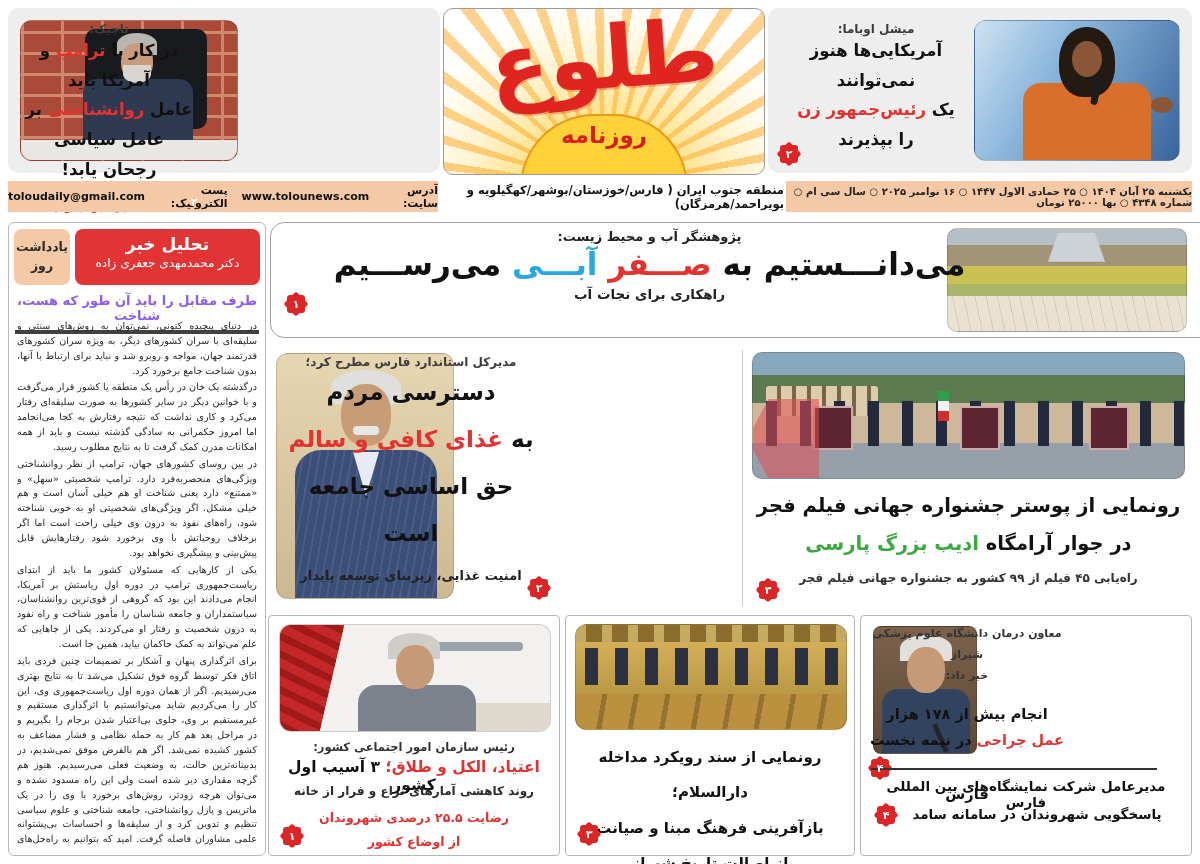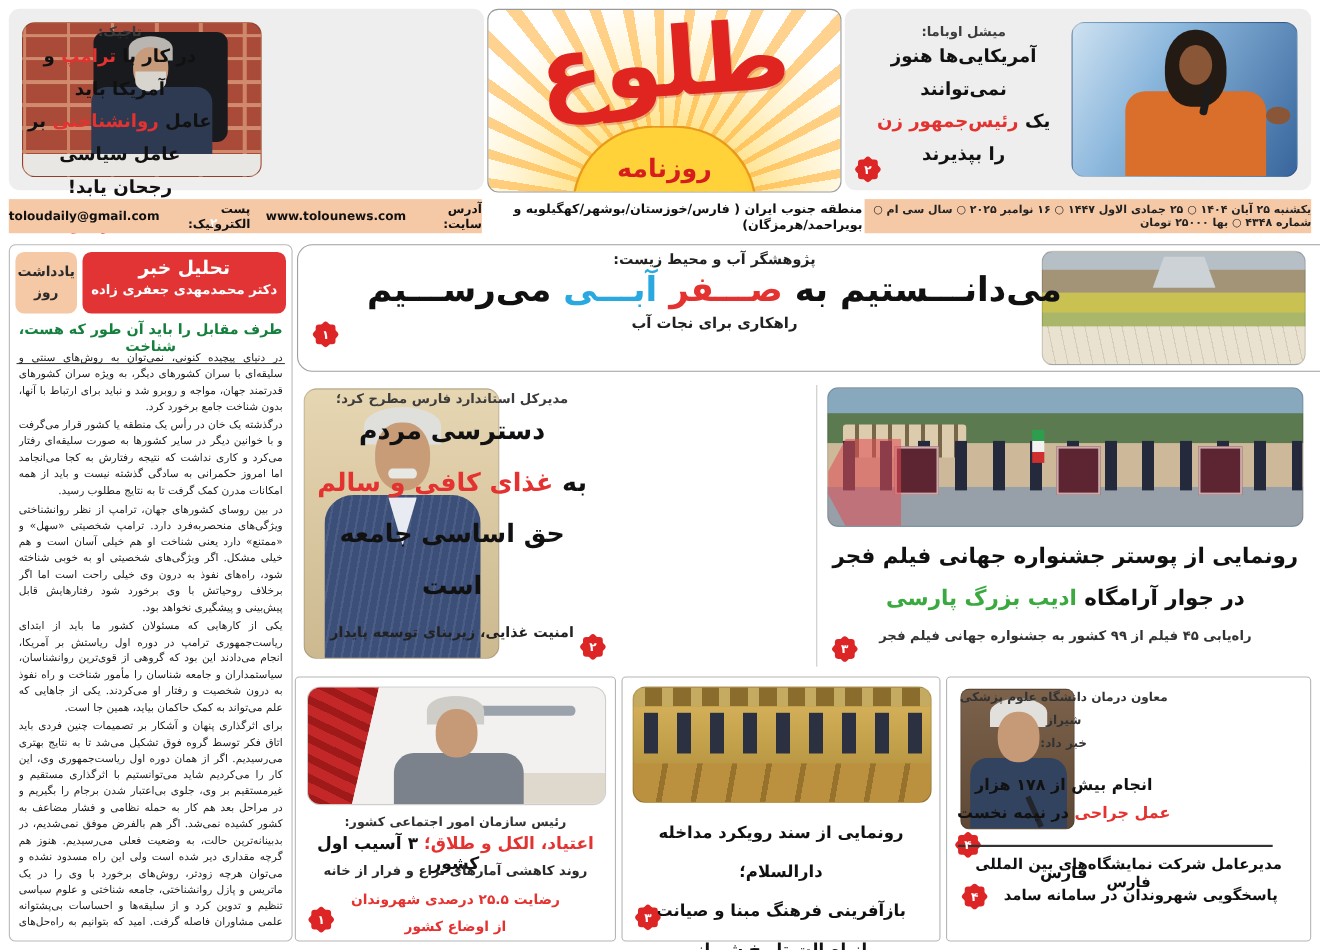--- a/index.html
+++ b/index.html
@@ -39,21 +39,21 @@
 
   
   .logo { left:443px; top:8px; width:322px; height:167px; border:1px solid #9a9a9a; border-radius:10px; overflow:hidden;
     background:
       repeating-conic-gradient(from 240deg at 50% 108%, rgba(255,166,32,.5) 0 3deg, rgba(255,255,255,0) 3deg 9deg),
       radial-gradient(circle at 50% 115%, #ffc62e 0%, #ffdf7e 28%, #fff3cf 55%, #ffffff 80%); }
   .logo-title { position:absolute; left:0; right:0; top:2px; text-align:center; font-size:86px; font-weight:900;
     color:#e02520; transform:rotate(-4deg); text-shadow:1px 2px 0 rgba(180,30,20,.25); line-height:1.1; }
   .logo-sun { position:absolute; left:50%; transform:translateX(-50%); bottom:-14px; width:168px; height:74px;
     background:radial-gradient(circle at 50% 100%, #ffd23a 0 70%, #ffb62a 100%); border-radius:100px 100px 0 0;
-    border:2px solid #e89a18; display:flex; align-items:center; justify-content:center; }
+    border:2px solid #e89a18; display:flex; align-items:flex-start; justify-content:center; }
   .logo-sun b { color:#d61f1c; font-size:23px; font-weight:900; margin-top:6px; }
 
   
   .obama { left:768px; top:8px; width:424px; height:165px; }
   .obama-photo { left:206px; top:12px; width:206px; height:141px;
     background:linear-gradient(120deg,#cfe2f1 0%,#8db8dd 35%,#37659c 100%); }
   .ob-hair { position:absolute; left:84px; top:6px; width:56px; height:70px; background:#241a14; border-radius:48% 48% 42% 42%; }
   .ob-face { position:absolute; left:97px; top:20px; width:30px; height:36px; background:#8a5638; border-radius:50%; }
   .ob-jacket { position:absolute; left:48px; top:62px; width:128px; height:80px; background:#d96f2b; border-radius:18px 18px 0 0; }
   .ob-mic { position:absolute; left:118px; top:54px; width:7px; height:30px; background:#1c1c1c; transform:rotate(12deg); border-radius:3px; }
@@ -68,23 +68,23 @@
   .bar-mid { left:440px; width:344px; background:#fff; justify-content:flex-end; font-size:11.5px; font-weight:800; color:#111; }
   .bar-right { left:786px; width:406px; justify-content:center; font-size:10px; font-weight:700; color:#222; }
 
   
   .note-col { left:8px; top:222px; width:258px; height:634px; border:1.5px solid #b9b9b9; border-radius:6px; background:#fff; }
   .note-head { position:absolute; right:5px; top:6px; left:5px; height:56px; display:flex; gap:5px; }
   .note-tab { width:56px; background:#f5c8a6; border-radius:8px; display:flex; flex-direction:column;
     align-items:center; justify-content:center; font-weight:800; font-size:12.5px; color:#2a2a2a; line-height:1.5; }
   .note-redbox { flex:1; background:#e23434; border-radius:8px; color:#fff; text-align:center; padding-top:5px; }
   .note-redbox .t1 { font-size:17px; font-weight:900; }
-  .note-redbox .t2 { font-size:12px; font-weight:700; margin-top:2px; }
-  .note-h { position:absolute; left:6px; right:6px; top:70px; text-align:center; color:#15803d;
-    font-size:13px; font-weight:800; border-bottom:1px solid #404040; padding-bottom:7px; }
+  .note-redbox .t2 { font-size:12px; font-weight:400; margin-top:2px; }
+  .note-h { position:absolute; left:6px; right:6px; top:70px; text-align:center; color:#8b5cf6;
+    font-size:13px; font-weight:800; border-bottom:4px solid #404040; padding-bottom:7px; }
   .note-body { position:absolute; left:8px; right:8px; top:96px; bottom:6px; overflow:hidden;
     font-family:"DejaVu Serif","Liberation Serif",serif; font-size:9.6px; line-height:1.55;
     color:#1c1c1c; text-align:justify; }
   .note-body p { margin-bottom:2px; text-indent:0; }
 
   
   .lead { left:270px; top:222px; width:969px; height:116px; border:1.5px solid #9f9f9f; border-radius:14px; background:#fff; }
   .dam-photo { left:676px; top:5px; width:240px; height:104px; border-radius:10px;
     background:linear-gradient(#b7bfc6 0 16%, #a39478 16% 36%, #c9c253 36% 54%, #aab669 54% 66%, #e9e2d0 66% 100%); }
   .dam-wall { position:absolute; left:42%; top:4%; width:24%; height:28%; background:#ccd2d5; clip-path:polygon(0 100%,18% 0,82% 0,100% 100%); }

